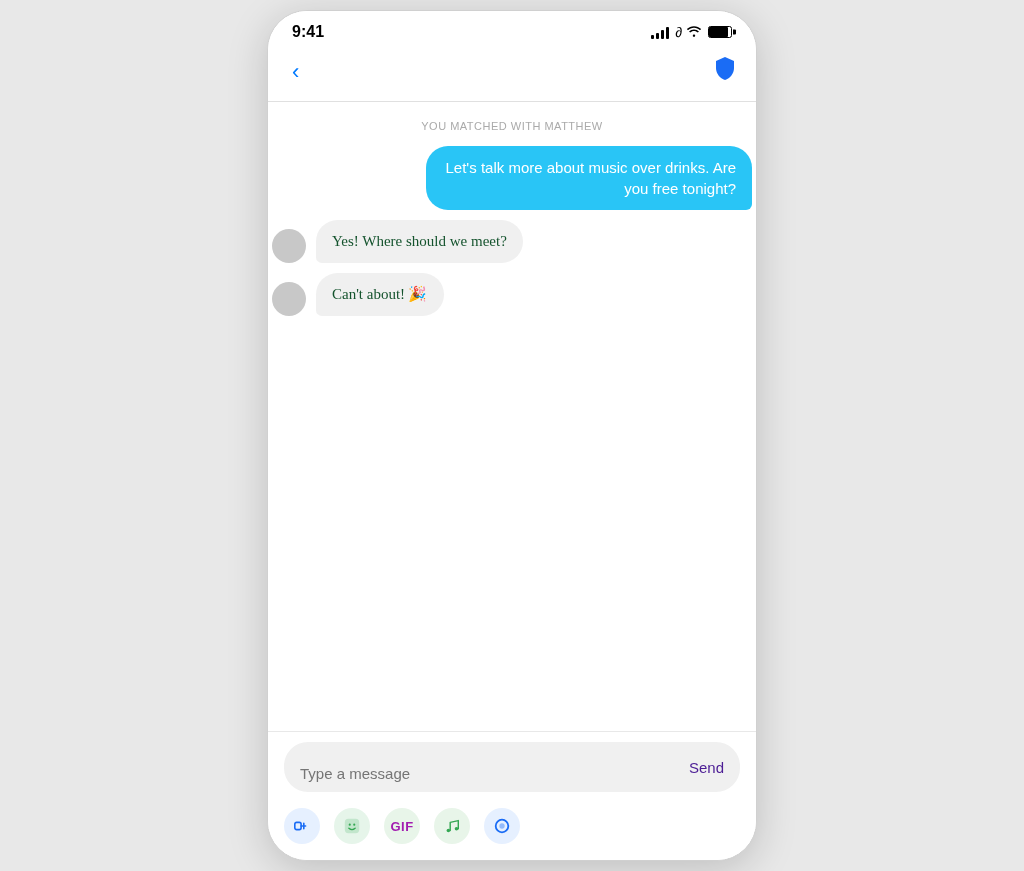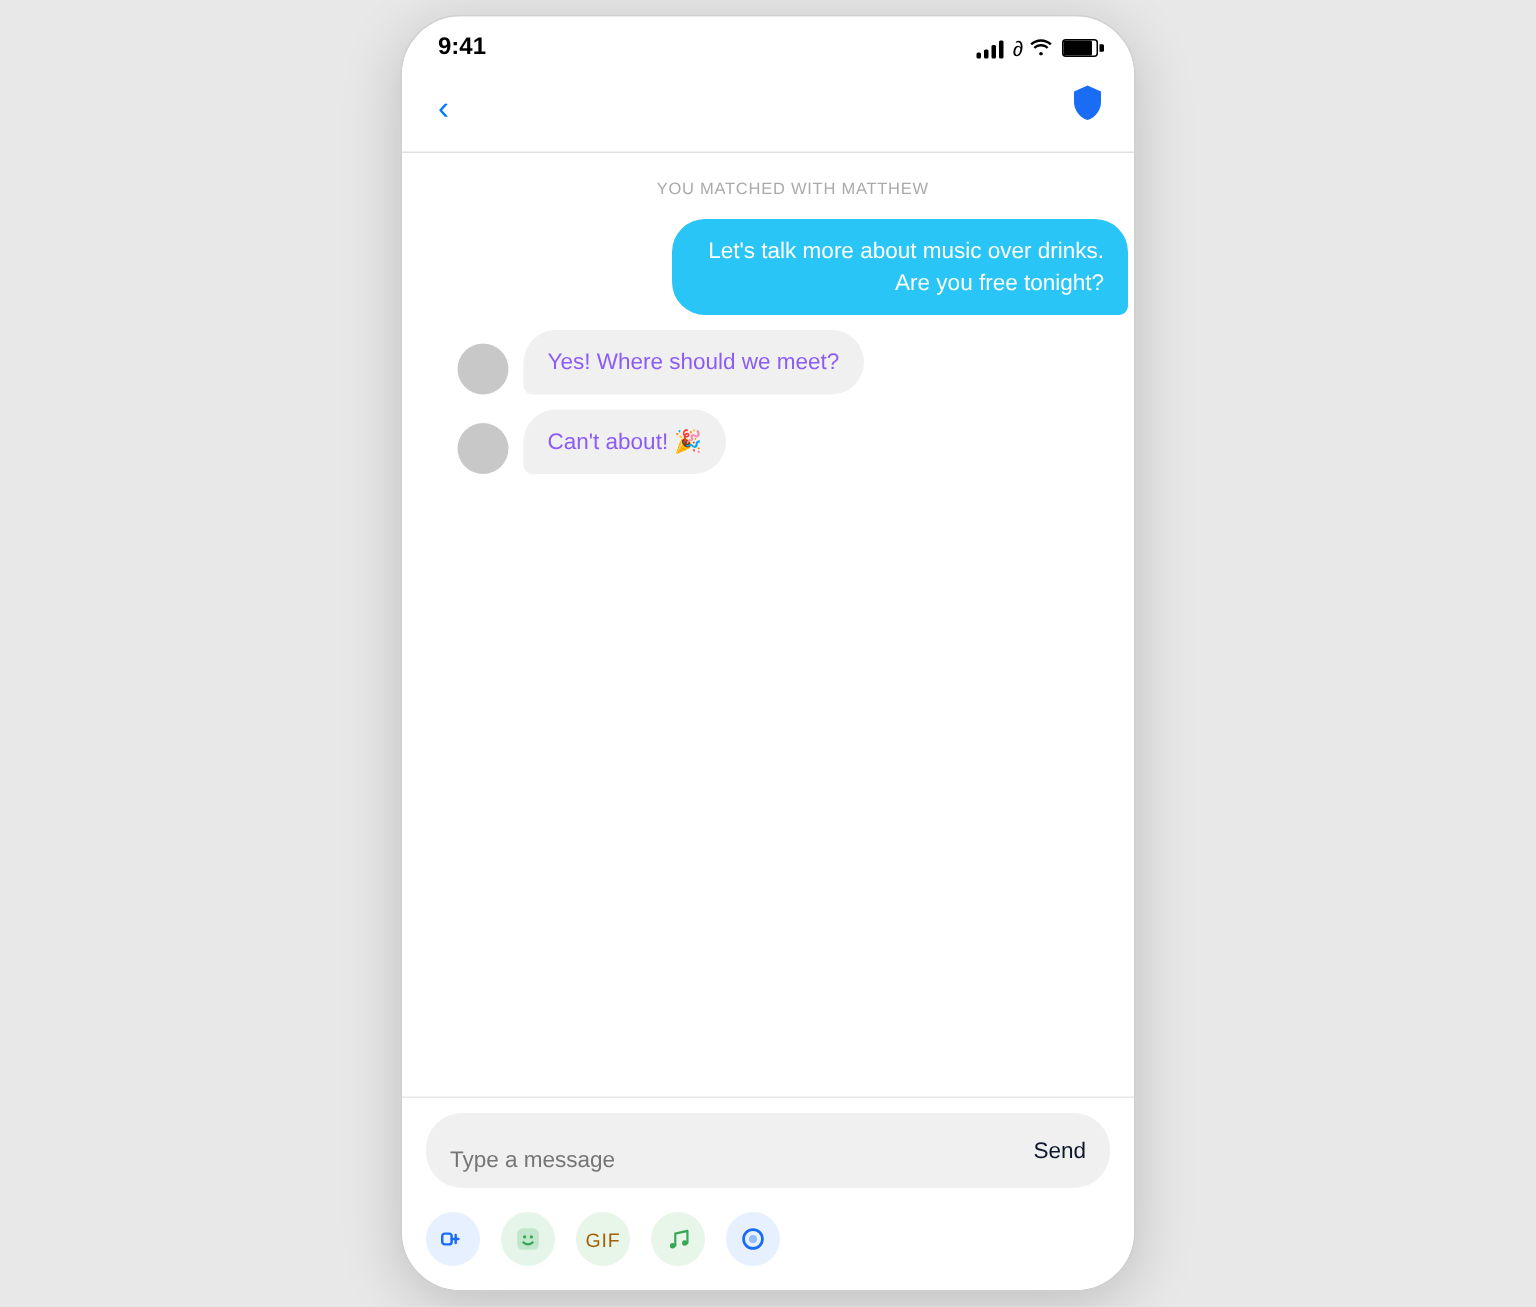--- a/index.html
+++ b/index.html
@@ -117,21 +117,20 @@
       cursor: pointer;
     }
 
     .chat-body {
       flex: 1;
       overflow-y: auto;
       padding: 0 4px;
       background: #fff;
       display: flex;
       flex-direction: column;
-      margin-left: 33px;
     }
     .match-label {
       text-align: center;
       color: #aaa;
       font-size: 11px;
       letter-spacing: 0.5px;
       margin: 18px 0 14px 0;
       text-transform: uppercase;
       font-weight: 500;
     }
@@ -163,22 +162,23 @@
       line-height: 1.4;
     }
     .bubble.sent {
       background: #29c5f6;
       color: #fff;
       border-bottom-right-radius: 6px;
       text-align: right;
     }
     .bubble.received {
       background: #f0f0f0;
-      color: #8b5cf6;
+      color: #14532d;
       border-bottom-left-radius: 6px;
+      font-family: Liberation Serif, serif;
     }
 
     .chat-input-area {
       padding: 10px 16px 8px 16px;
       background: #fff;
       border-top: 1px solid #e8e8e8;
     }
     .input-row {
       display: flex;
       align-items: center;
@@ -190,21 +190,21 @@
       flex: 1;
       background: transparent;
       border: none;
       outline: none;
       font-size: 15px;
       color: #999;
       margin-top: 13px;
     }
     .send-btn {
       font-size: 15px;
-      color: #0f172a;
+      color: #4c1d95;
       font-weight: 500;
       cursor: pointer;
       background: none;
       border: none;
       padding: 0;
     }
 
     .toolbar-row {
       display: flex;
       align-items: center;
@@ -228,23 +228,23 @@
     .toolbar-btn.blue-bg {
       background: #e6f0ff;
       color: #1a6cf5;
     }
     .toolbar-btn.green-bg {
       background: #e6f5ea;
       color: #34a853;
     }
     .toolbar-btn.gif-label {
       background: #e8f5e9;
-      color: #a16207;
+      color: #a21caf;
       font-size: 13px;
-      font-weight: 400;
+      font-weight: 700;
       letter-spacing: 0.5px;
     }
     .toolbar-btn.music-bg {
       background: #e8f5e9;
       color: #34a853;
     }
     .toolbar-btn.circle-bg {
       background: #e6f0ff;
       color: #1a6cf5;
     }

